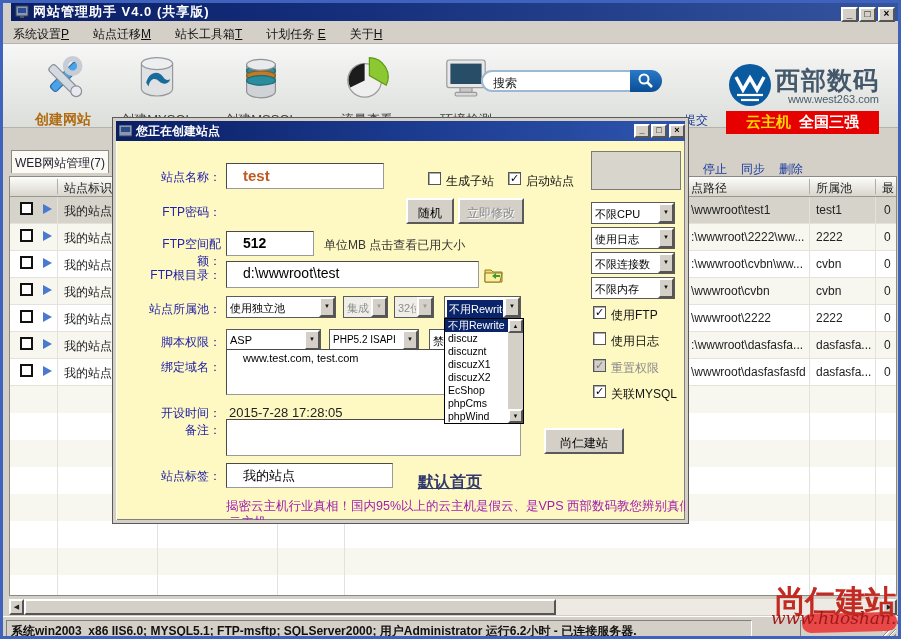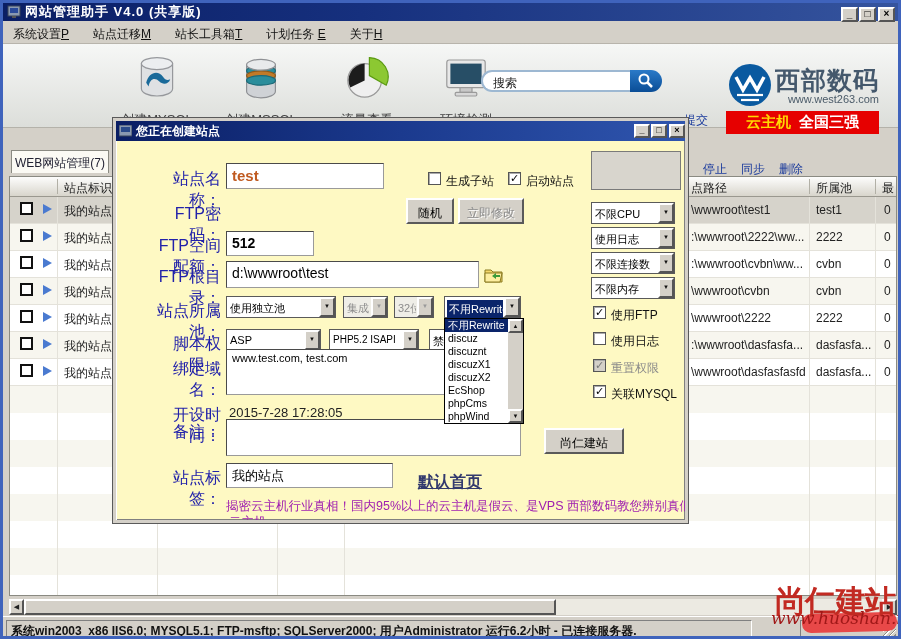--- a/index.html
+++ b/index.html
@@ -1,20 +1,20 @@
 <!DOCTYPE html>
 <html><head>
 <meta charset="utf-8">
 <style>
   html,body{margin:0;padding:0;background:#9aa5b5;}
   *{box-sizing:border-box;font-family:"Liberation Sans","DejaVu Sans",sans-serif;}
   .abs{position:absolute;}
   .win{position:relative;width:901px;height:639px;background:#d4d0c8;border:3px solid #3f63bc;overflow:hidden;}
   
-  .titlebar{position:absolute;left:0;top:0;right:0;height:18px;background:linear-gradient(90deg,#0a1e64,#16307e 40%,#35549e);color:#fff;display:flex;align-items:center;}
+  .titlebar{position:absolute;left:8px;top:0;right:0;height:18px;background:linear-gradient(90deg,#0a1e64,#16307e 40%,#35549e);color:#fff;display:flex;align-items:center;}
   .titlebar .ttl{font-size:13px;font-weight:bold;margin-left:4px;letter-spacing:1px;}
   .winbtn{position:absolute;width:17px;height:15px;background:#d4d0c8;border:2px solid;border-color:#fff #555 #555 #fff;font-size:10px;line-height:10px;text-align:center;color:#000;font-weight:bold;}
   
   .menubar{position:absolute;left:0;top:22px;right:0;height:19px;background:#d4d0c8;border-bottom:1px solid #b8b4ac;display:flex;align-items:center;gap:24px;padding-left:10px;font-size:12px;color:#111;}
   .mkey{text-decoration:underline;}
   
   .toolbar{position:absolute;left:0;top:41px;right:0;height:84px;background:linear-gradient(#f6f7f6,#dcdeda);border-bottom:1px solid #b4b2aa;}
   .tbtn{position:absolute;top:4px;height:78px;text-align:center;}
   .tbtn .lbl{position:absolute;left:0;right:0;top:63px;font-size:13px;color:#444;}
   .tbtn svg{margin-top:6px;}
@@ -42,22 +42,22 @@
   .hscroll{position:absolute;left:6px;top:596px;width:888px;height:16px;background:#eceae2;}
   .sbtn{position:absolute;top:0;width:15px;height:16px;background:#d4d0c8;border:2px solid;border-color:#fff #555 #555 #fff;font-size:7px;text-align:center;line-height:12px;color:#222;}
   .thumb{position:absolute;left:15px;top:0;width:532px;height:16px;background:#d4d0c8;border:2px solid;border-color:#fff #555 #555 #fff;}
   .statusbar{position:absolute;left:0;right:0;top:613px;height:26px;background:#d4d0c8;border-top:1px solid #fff;}
   .spanel{position:absolute;top:3px;height:19px;border:1px solid;border-color:#808080 #fff #fff #808080;font-size:12px;color:#111;padding:2px 0 0 4px;white-space:nowrap;overflow:hidden;}
   
   .dlg{position:absolute;left:110px;top:115px;width:575px;height:405px;background:#fef9c3;border:3px solid #d4d0c8;outline:1px solid #5a5a5a;box-shadow:inset 1px 1px 0 #fff,inset -1px -1px 0 #808080;z-index:10;overflow:hidden;}
   .dtitle{position:absolute;left:0;top:0;right:0;height:20px;background:linear-gradient(90deg,#0a1e64,#1b3a8e 50%,#2f55ae);color:#fff;display:flex;align-items:center;}
   .dtitle .ttl{font-size:12px;font-weight:bold;margin-left:4px;}
   .dwinbtn{position:absolute;top:3px;width:16px;height:14px;background:#d4d0c8;border:2px solid;border-color:#fff #555 #555 #fff;font-size:9px;line-height:9px;text-align:center;font-weight:bold;color:#000;}
-  .flabel{position:absolute;left:0;width:105px;text-align:right;font-size:16px;color:#2222aa;padding-left:28px;}
-  .field{position:absolute;background:#fff;border:1px solid;border-color:#4a4a4a #9a9a9a #9a9a9a #4a4a4a;font-size:13px;color:#000;padding:3px 0 0 5px;overflow:hidden;white-space:nowrap;}
+  .flabel{position:absolute;left:0;width:105px;text-align:right;font-size:12px;color:#2222aa;padding-left:28px;}
+  .field{position:absolute;background:#fff;border:1px solid;border-color:#4a4a4a #9a9a9a #9a9a9a #4a4a4a;font-size:13px;color:#000;padding:3px 0 0 16px;overflow:hidden;white-space:nowrap;}
   .cb{position:absolute;width:13px;height:13px;background:#fff;border:1px solid #555;box-shadow:inset 1px 1px 0 #aaa;font-size:11px;line-height:11px;text-align:center;color:#000;font-weight:bold;}
   .cb.dis{background:#d4d0c8;color:#777;}
   .cblbl{position:absolute;font-size:12px;color:#111;}
   .btn3d{position:absolute;background:#d4d0c8;border:2px solid;border-color:#fff #5a5a5a #5a5a5a #fff;font-size:12px;color:#000;text-align:center;}
   .btn3d.dis{color:#8a8a8a;text-shadow:1px 1px 0 #fff;}
   .combo{position:absolute;height:22px;background:#fff;border:1px solid #5a5a5a;font-size:11px;color:#000;}
   .combo .tx{position:absolute;left:3px;top:4px;right:17px;overflow:hidden;white-space:nowrap;}
   .combo .ar{position:absolute;right:0;top:0;bottom:0;width:16px;background:#d4d0c8;border:2px solid;border-color:#fff #555 #555 #fff;font-size:6px;text-align:center;line-height:14px;color:#111;}
   .combo.dis{background:#efeee7;}
   .combo.dis .tx{color:#8c8c8c;}
@@ -92,20 +92,29 @@
 
   <div class="menubar">
     <span><span>系统设置</span><span class="mkey">P</span></span>
     <span><span>站点迁移</span><span class="mkey">M</span></span>
     <span><span>站长工具箱</span><span class="mkey">T</span></span>
     <span><span>计划任务 </span><span class="mkey">E</span></span>
     <span><span>关于</span><span class="mkey">H</span></span>
   </div>
 
   <div class="toolbar">
+    <div class="tbtn" style="left:14px;width:92px;">
+      <svg width="48" height="48" viewBox="0 0 40 40">
+        <rect x="17" y="3" width="7" height="30" rx="2.5" transform="rotate(45 20 20)" fill="#4aa3e8" stroke="#2a6aa8"></rect>
+        <circle cx="28" cy="10" r="6" fill="none" stroke="#c8ccd4" stroke-width="4.5"></circle>
+        <rect x="16" y="6" width="7" height="28" rx="2.5" transform="rotate(-45 20 20)" fill="#d5d9e0" stroke="#8a8f98"></rect>
+        <circle cx="31" cy="31" r="4.5" fill="#e8eaee" stroke="#8a8f98"></circle>
+      </svg>
+      <div class="lbl" style="color:#b06a10;font-weight:bold;font-size:14px;">创建网站</div>
+    </div>
     <div class="tbtn" style="left:106px;width:96px;">
       <svg width="48" height="48" viewBox="0 0 40 40">
         <path d="M7 8v21c0 3.3 5.8 6 13 6s13-2.7 13-6V8" fill="#dfe1e3" stroke="#96989c"></path>
         <ellipse cx="20" cy="8" rx="13" ry="5" fill="#eceef0" stroke="#96989c"></ellipse>
         <path d="M11 24c2-9 10-11 14-5 2 3 4 3 6 2-1 4-6 5-9 2-4-4-8-2-9 4z" fill="#1a6a9a"></path>
       </svg>
       <div class="lbl">创建MYSQL</div>
     </div>
     <div class="tbtn" style="left:208px;width:100px;">
       <svg width="48" height="48" viewBox="0 0 40 40">
@@ -292,20 +301,21 @@
     <div class="cblbl" style="left:495px;top:186px;">使用FTP</div>
     <div class="cb" style="left:477px;top:211px;"></div>
     <div class="cblbl" style="left:495px;top:212px;">使用日志</div>
     <div class="cb dis" style="left:477px;top:238px;">✓</div>
     <div class="cblbl" style="left:495px;top:239px;color:#8a8a8a;">重置权限</div>
     <div class="cb" style="left:477px;top:264px;">✓</div>
     <div class="cblbl" style="left:495px;top:265px;">关联MYSQL</div>
 
     <div class="flabel" style="top:115px;">FTP空间配额：</div>
     <div class="field" style="left:110px;top:110px;width:88px;height:25px;font-weight:bold;font-size:14px;">512</div>
+    <div class="abs" style="left:208px;top:116px;font-size:12px;color:#333;">单位MB 点击查看已用大小</div>
 
     <div class="flabel" style="top:146px;">FTP根目录：</div>
     <div class="field" style="left:110px;top:140px;width:253px;height:27px;font-size:14px;">d:\wwwroot\test</div>
     <svg class="abs" style="left:368px;top:145px;" width="19" height="17" viewBox="0 0 19 17">
       <path d="M1 4 h6 l2 2 h9 v10 h-17 z" fill="#f5d76a" stroke="#8a7a20"></path>
       <path d="M1 7 h17 l-2 9 h-15 z" fill="#fdeea0" stroke="#8a7a20"></path>
       <path d="M8 10 l4-3 v2 h4 v2 h-4 v2 z" fill="#3a9a3a"></path>
     </svg>
 
     <div class="flabel" style="top:180px;">站点所属池：</div>

